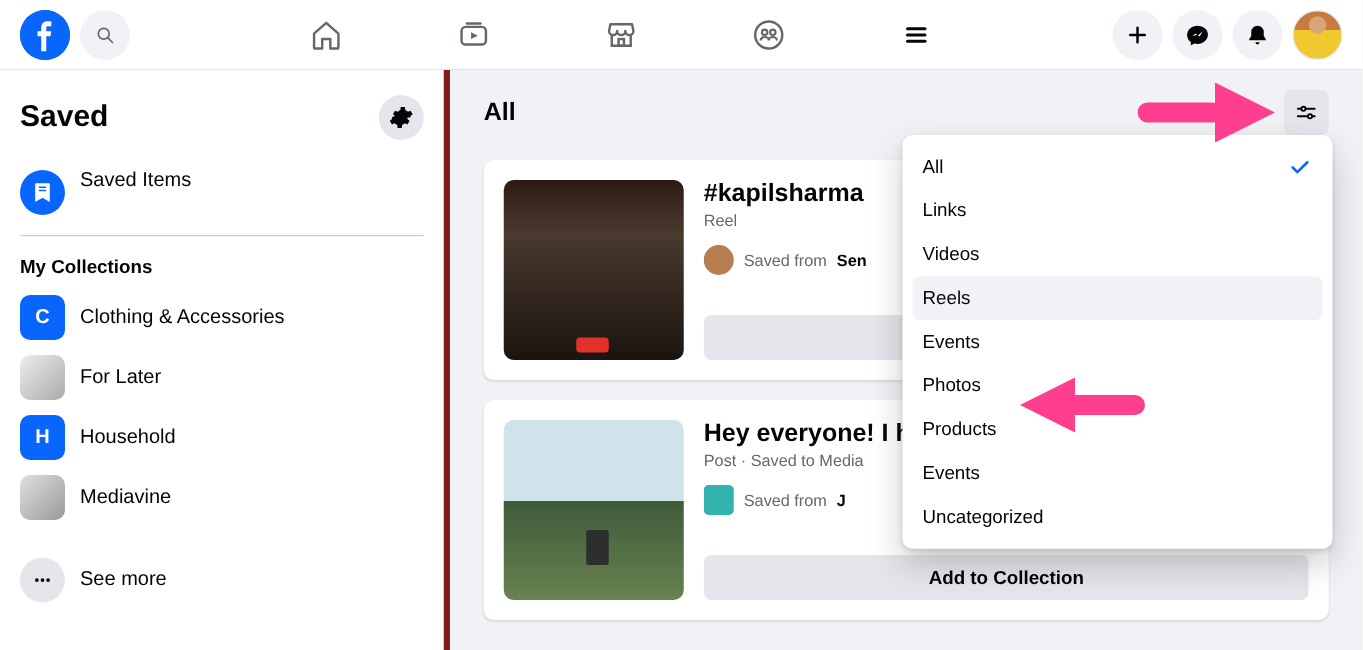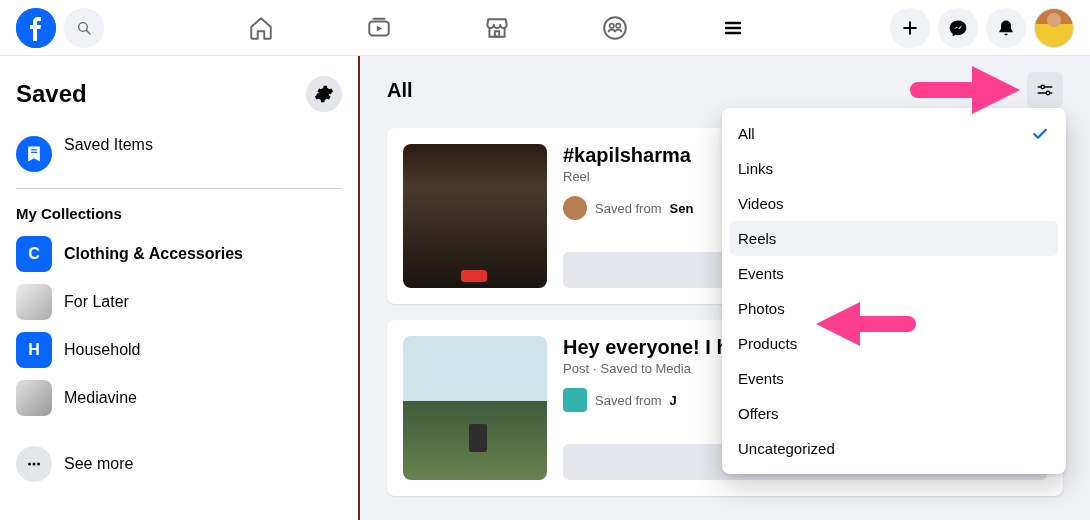--- a/index.html
+++ b/index.html
@@ -8,21 +8,21 @@
   .fb-logo { width: 40px; height: 40px; border-radius: 50%; background: #0866ff; display: flex; align-items: center; justify-content: center; cursor: pointer; }
   .search-btn { width: 40px; height: 40px; border-radius: 50%; background: #f0f2f5; display: flex; align-items: center; justify-content: center; cursor: pointer; }
   .nav-center { flex: 1; display: flex; justify-content: center; gap: 8px; }
   .nav-tab { width: 110px; height: 48px; display: flex; align-items: center; justify-content: center; border-radius: 8px; cursor: pointer; color: #65676b; }
   .top-right { display: flex; gap: 8px; align-items: center; }
   .circ-btn { width: 40px; height: 40px; border-radius: 50%; background: #f0f2f5; display: flex; align-items: center; justify-content: center; cursor: pointer; color: #050505; }
   .avatar { width: 40px; height: 40px; border-radius: 50%; background: linear-gradient(to bottom, #c97a3e 0%, #c97a3e 40%, #f0c830 40%, #f0c830 100%); cursor: pointer; border: 1px solid #e4e6eb; position: relative; overflow: hidden; }
   .avatar::after{ content:""; position:absolute; top:4px; left:50%; transform:translateX(-50%); width:14px; height:14px; border-radius:50%; background:#d9a47a; }
 
   .main { display: flex; height: calc(520px - 56px); }
-  .sidebar { width: 360px; border-right: 2px solid #7f1d1d; padding: 16px 8px 0 8px; background: #fff; position: relative; }
+  .sidebar { width: 360px; border-right: 5px solid #7f1d1d; padding: 16px 8px 0 8px; background: #fff; position: relative; }
   .sidebar-head { display: flex; align-items: center; justify-content: space-between; padding: 4px 8px 16px 8px; }
   .sidebar-title { font-size: 24px; font-weight: 800; }
   .settings { width: 36px; height: 36px; border-radius: 50%; background: #e4e6eb; display: flex; align-items: center; justify-content: center; cursor: pointer; }
   .side-item { display: flex; align-items: flex-start; gap: 12px; padding: 8px; border-radius: 8px; cursor: pointer; }
   .side-icon { width: 36px; height: 36px; border-radius: 50%; background: #0866ff; display: flex; align-items: center; justify-content: center; color: #fff; }
   .hr { border: none; border-top: 1px solid #ced0d4; margin: 8px; }
   .section-label { font-size: 15px; font-weight: 600; padding: 8px; }
   .coll-item { display: flex; align-items: center; gap: 12px; padding: 6px 8px; border-radius: 8px; cursor: pointer; }
   .coll-thumb { width: 36px; height: 36px; border-radius: 8px; background: #d0d0d0; display: flex; align-items: center; justify-content: center; color: #fff; font-weight: 700; }
   .coll-thumb.blue { background: #0866ff; }
@@ -154,21 +154,21 @@
     </div>
 
     <hr class="hr">
 
     <div class="section-label">My Collections</div>
 
     <div class="coll-item">
       <div class="coll-thumb blue">
           <span>C</span>
         </div>
-      <span style="font-weight:700">Clothing &amp; Accessories</span>
+      <span style="font-weight:400">Clothing &amp; Accessories</span>
     </div>
     <div class="coll-item">
       <div class="coll-thumb" style="background:linear-gradient(135deg,#eee,#aaa)"></div>
       <span style="font-weight:500">For Later</span>
     </div>
     <div class="coll-item">
       <div class="coll-thumb blue">
           <span>H</span>
         </div>
       <span style="font-weight:500">Household</span>
@@ -259,23 +259,20 @@
       <div class="dd-item">
           <span>Photos</span>
         </div>
       <div class="dd-item">
           <span>Products</span>
         </div>
       <div class="dd-item">
           <span>Events</span>
         </div>
       <div class="dd-item">
-          <span>Offers</span>
-        </div>
-      <div class="dd-item">
           <span>Uncategorized</span>
         </div>
     </div>
 
     <div class="arrow-big arrow1">
       <svg width="110" height="48" viewBox="0 0 110 48">
           <g fill="#ff3e8f">
             <rect x="0" y="16" width="68" height="16" rx="8"></rect>
             <polygon points="62,0 110,24 62,48"></polygon>
           </g>

